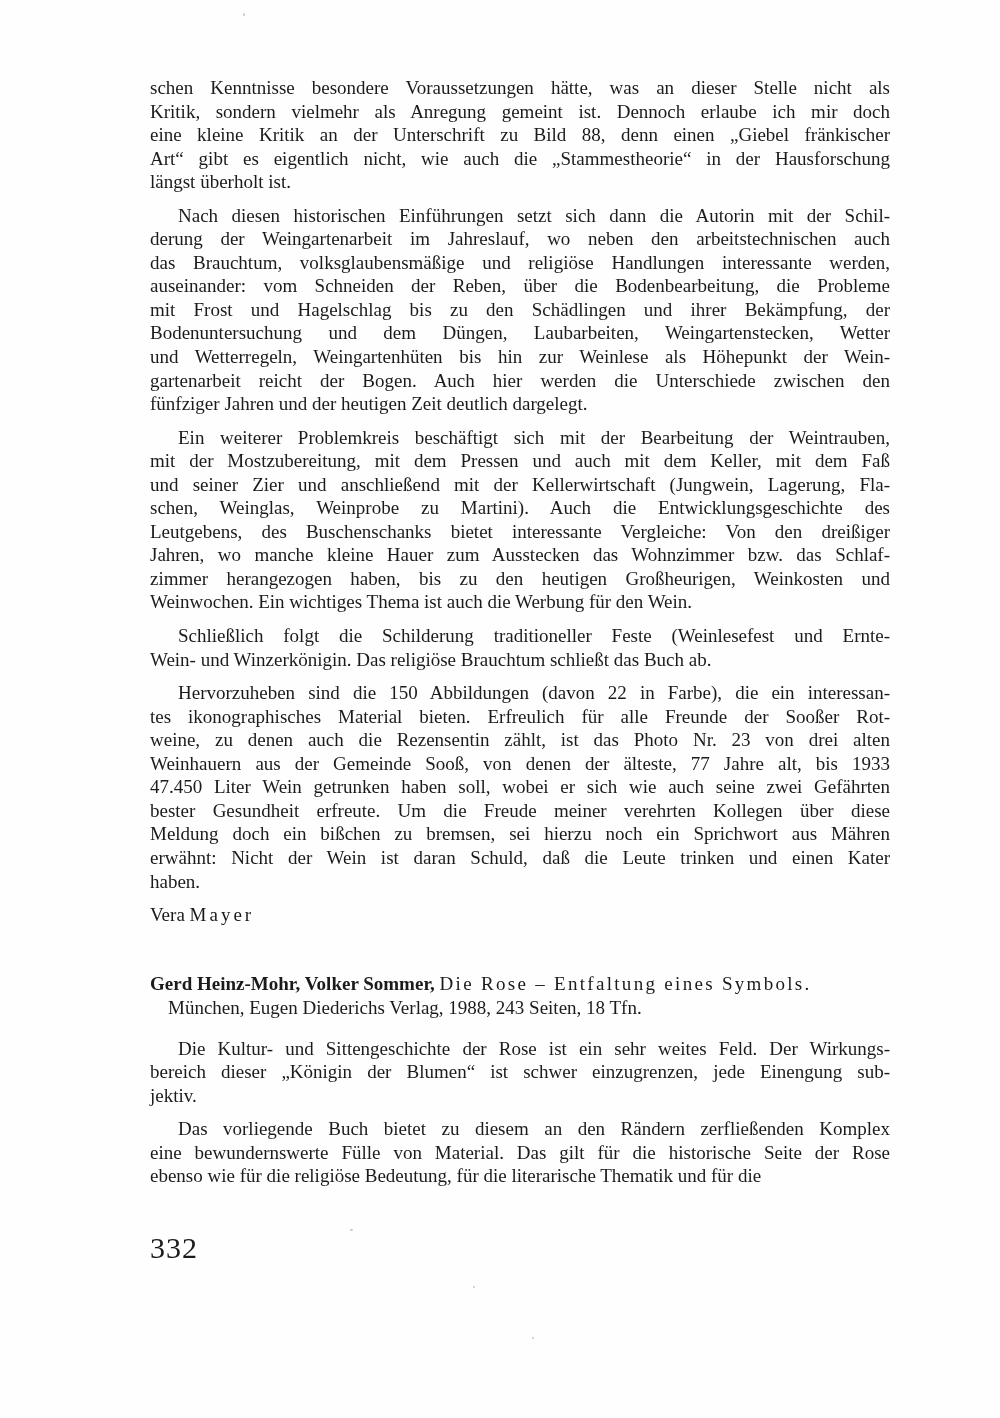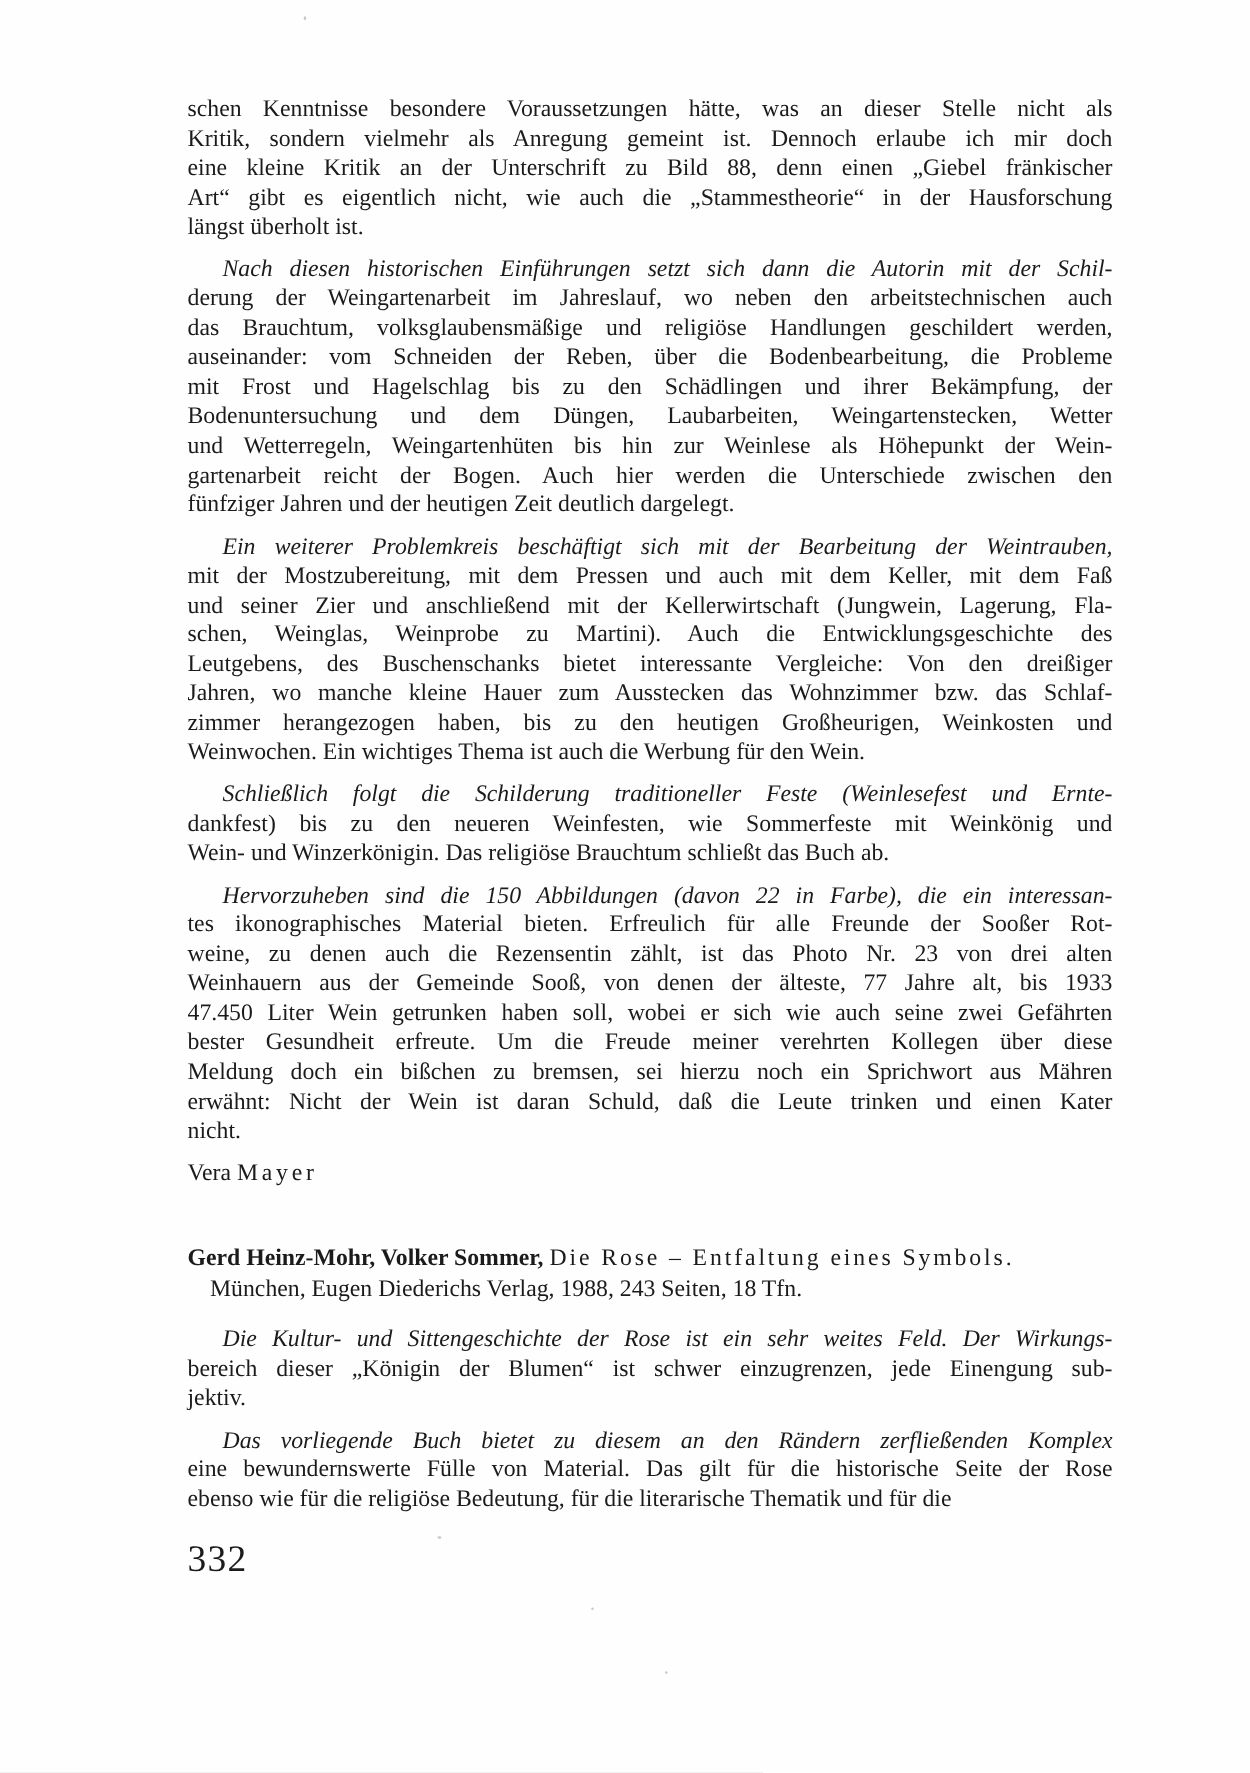--- a/index.html
+++ b/index.html
@@ -23,21 +23,21 @@
   }
   .para { margin: 0 0 10px 0; }
   .para .line {
     text-align: justify;
     text-align-last: justify;
     white-space: nowrap;
   }
   .para .line.last {
     text-align-last: left;
   }
-  .para.indent .line:first-child { text-indent: 28px; font-style: italic; }
+  .para.indent .line:first-child { text-indent: 28px; }
   .signature {
     text-align: left;
     margin: 0 0 0 0;
     line-height: 23.55px;
   }
   .signature .surname { letter-spacing: 3px; }
   .review-heading {
     margin-top: 45px;
     margin-bottom: 16px;
     line-height: 24.5px;
@@ -70,21 +70,21 @@
         <div class="line">schen Kenntnisse besondere Voraussetzungen hätte, was an dieser Stelle nicht als</div>
         <div class="line">Kritik, sondern vielmehr als Anregung gemeint ist. Dennoch erlaube ich mir doch</div>
         <div class="line">eine kleine Kritik an der Unterschrift zu Bild 88, denn einen „Giebel fränkischer</div>
         <div class="line">Art“ gibt es eigentlich nicht, wie auch die „Stammestheorie“ in der Hausforschung</div>
         <div class="line last">längst überholt ist.</div>
       </div>
 
     <div class="para indent">
         <div class="line">Nach diesen historischen Einführungen setzt sich dann die Autorin mit der Schil-</div>
         <div class="line">derung der Weingartenarbeit im Jahreslauf, wo neben den arbeitstechnischen auch</div>
-        <div class="line">das Brauchtum, volksglaubensmäßige und religiöse Handlungen geschildert werden,</div>
+        <div class="line">das Brauchtum, volksglaubensmäßige und religiöse Handlungen interessante werden,</div>
         <div class="line">auseinander: vom Schneiden der Reben, über die Bodenbearbeitung, die Probleme</div>
         <div class="line">mit Frost und Hagelschlag bis zu den Schädlingen und ihrer Bekämpfung, der</div>
         <div class="line">Bodenuntersuchung und dem Düngen, Laubarbeiten, Weingartenstecken, Wetter</div>
         <div class="line">und Wetterregeln, Weingartenhüten bis hin zur Weinlese als Höhepunkt der Wein-</div>
         <div class="line">gartenarbeit reicht der Bogen. Auch hier werden die Unterschiede zwischen den</div>
         <div class="line last">fünfziger Jahren und der heutigen Zeit deutlich dargelegt.</div>
       </div>
 
     <div class="para indent">
         <div class="line">Ein weiterer Problemkreis beschäftigt sich mit der Bearbeitung der Weintrauben,</div>
@@ -92,34 +92,33 @@
         <div class="line">und seiner Zier und anschließend mit der Kellerwirtschaft (Jungwein, Lagerung, Fla-</div>
         <div class="line">schen, Weinglas, Weinprobe zu Martini). Auch die Entwicklungsgeschichte des</div>
         <div class="line">Leutgebens, des Buschenschanks bietet interessante Vergleiche: Von den dreißiger</div>
         <div class="line">Jahren, wo manche kleine Hauer zum Ausstecken das Wohnzimmer bzw. das Schlaf-</div>
         <div class="line">zimmer herangezogen haben, bis zu den heutigen Großheurigen, Weinkosten und</div>
         <div class="line last">Weinwochen. Ein wichtiges Thema ist auch die Werbung für den Wein.</div>
       </div>
 
     <div class="para indent">
         <div class="line">Schließlich folgt die Schilderung traditioneller Feste (Weinlesefest und Ernte-</div>
-        <div class="line">dankfest) bis zu den neueren Weinfesten, wie Sommerfeste mit Weinkönig und</div>
         <div class="line last">Wein- und Winzerkönigin. Das religiöse Brauchtum schließt das Buch ab.</div>
       </div>
 
     <div class="para indent">
         <div class="line">Hervorzuheben sind die 150 Abbildungen (davon 22 in Farbe), die ein interessan-</div>
         <div class="line">tes ikonographisches Material bieten. Erfreulich für alle Freunde der Sooßer Rot-</div>
         <div class="line">weine, zu denen auch die Rezensentin zählt, ist das Photo Nr. 23 von drei alten</div>
         <div class="line">Weinhauern aus der Gemeinde Sooß, von denen der älteste, 77 Jahre alt, bis 1933</div>
         <div class="line">47.450 Liter Wein getrunken haben soll, wobei er sich wie auch seine zwei Gefährten</div>
         <div class="line">bester Gesundheit erfreute. Um die Freude meiner verehrten Kollegen über diese</div>
         <div class="line">Meldung doch ein bißchen zu bremsen, sei hierzu noch ein Sprichwort aus Mähren</div>
         <div class="line">erwähnt: Nicht der Wein ist daran Schuld, daß die Leute trinken und einen Kater</div>
-        <div class="line last">nicht.</div>
+        <div class="line last">haben.</div>
       </div>
 
     <div class="signature"><span>Vera </span><span class="surname">Mayer</span></div>
 
     <div class="review-heading">
       <div><span class="authors">Gerd Heinz-Mohr, Volker Sommer, </span><span class="title">Die Rose – Entfaltung eines Symbols.</span></div>
       <div class="imprint">München, Eugen Diederichs Verlag, 1988, 243 Seiten, 18 Tfn.</div>
     </div>
 
     <div class="para indent">

